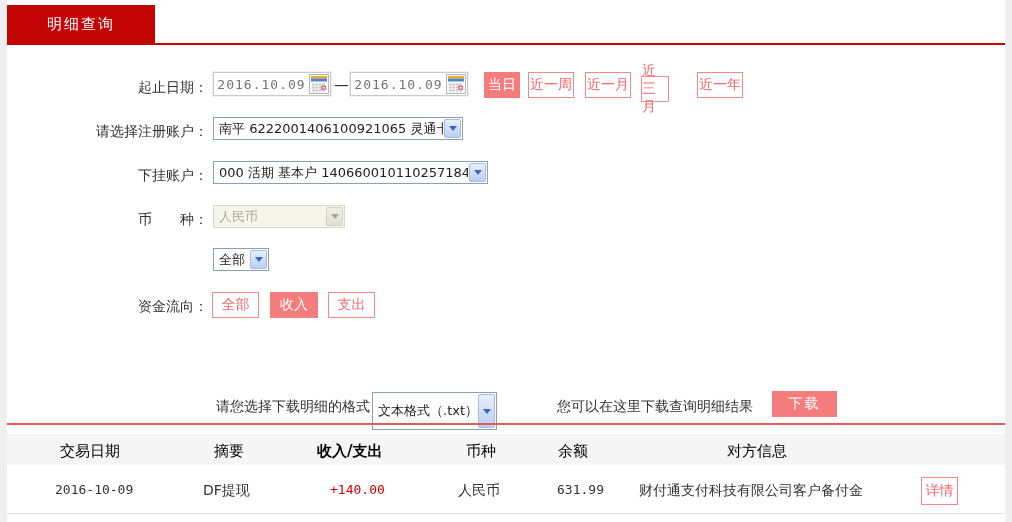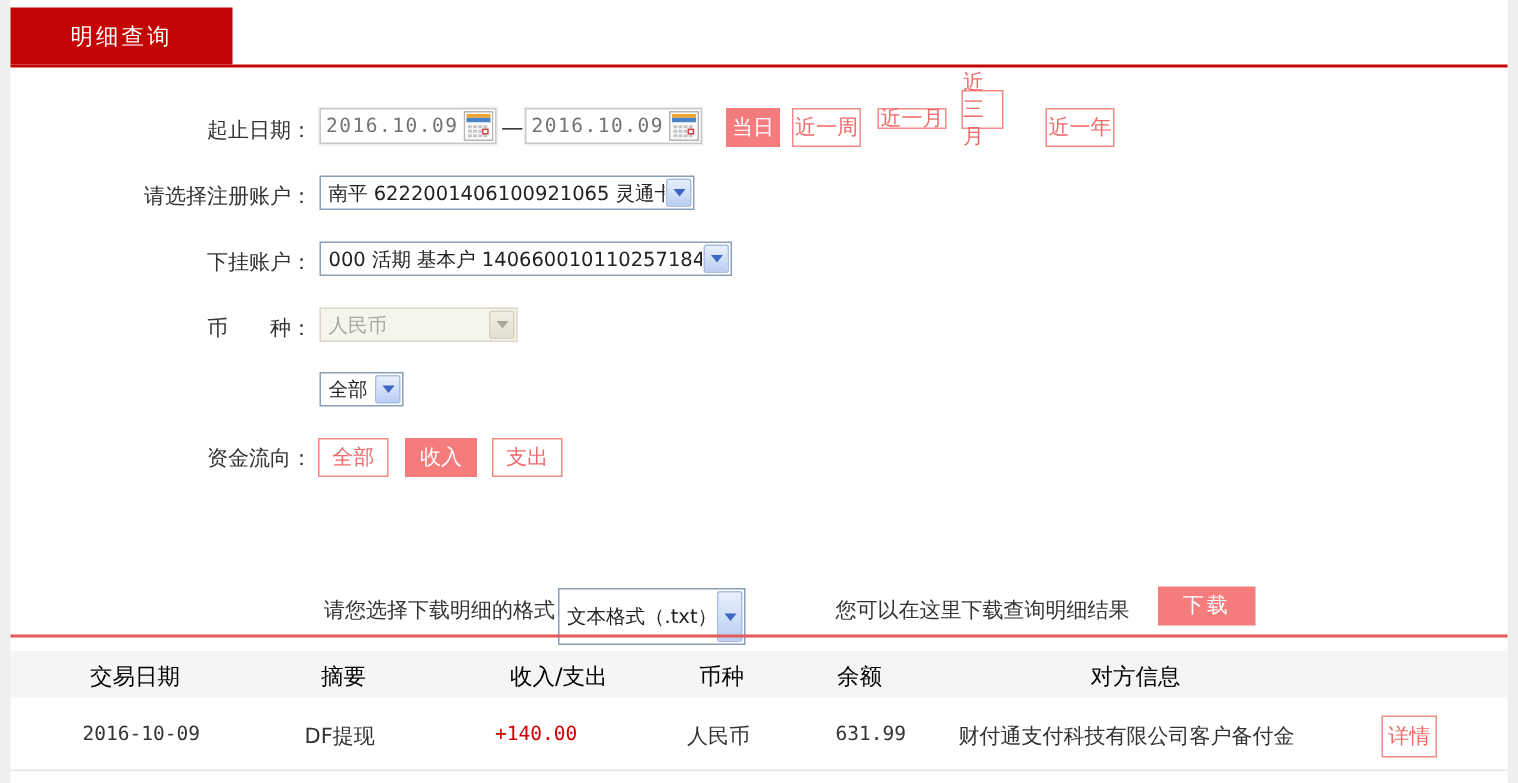--- a/index.html
+++ b/index.html
@@ -119,22 +119,22 @@
         <rect x="3" y="15.5" width="2.6" height="2"></rect>
           <rect x="6.4" y="15.5" width="2.6" height="2"></rect>
           <rect x="9.8" y="15.5" width="2.6" height="2"></rect>
           <rect x="13.2" y="15.5" width="2.6" height="2"></rect>
       </g>
       <rect x="12.9" y="12.2" width="3.4" height="3" fill="#fff" stroke="#d04040"></rect>
     </svg>
   </div>
   <div class="btn fill" style="left:484px;top:72px;width:36px;height:26px;">当日</div>
   <div class="btn outline" style="left:528px;top:72px;width:46px;height:26px;">近一周</div>
-  <div class="btn outline" style="left:585px;top:72px;width:46px;height:14px;">近一月</div>
-  <div class="btn outline" style="left:641px;top:60px;width:28px;height:26px;">近三月</div>
+  <div class="btn outline" style="left:585px;top:72px;width:46px;height:26px;">近一月</div>
+  <div class="btn outline" style="left:641px;top:76px;width:28px;height:26px;">近三月</div>
   <div class="btn outline" style="left:697px;top:72px;width:46px;height:26px;">近一年</div>
 
   <div class="lbl" style="top:122px;">请选择注册账户：</div>
   <div class="sel" style="left:213px;top:117px;width:250px;">
     <span class="sel-text">南平 6222001406100921065 灵通卡</span>
     <span class="sel-arrow">
         <i class="tri"></i>
       </span>
   </div>
 
@@ -174,21 +174,21 @@
         <i class="tri"></i>
       </span>
   </div>
   <div class="dl-hint">您可以在这里下载查询明细结果</div>
   <div class="dl-btn">下载</div>
 
   <div class="divider"></div>
   <div class="thead"></div>
   <span class="th" style="left:60px;">交易日期</span>
   <span class="th" style="left:214px;">摘要</span>
-  <span class="th" style="left:340px;">收入/支出</span>
+  <span class="th" style="left:317px;font-weight:bold;">收入/支出</span>
   <span class="th" style="left:466px;">币种</span>
   <span class="th" style="left:558px;">余额</span>
   <span class="th" style="left:727px;">对方信息</span>
 
   <div>
     <span class="td mono" style="left:55px;">2016-10-09</span>
     <span class="td" style="left:203px;">DF提现</span>
     <span class="td mono amount" style="left:330px;">+140.00</span>
     <span class="td" style="left:458px;">人民币</span>
     <span class="td mono" style="left:557px;">631.99</span>

